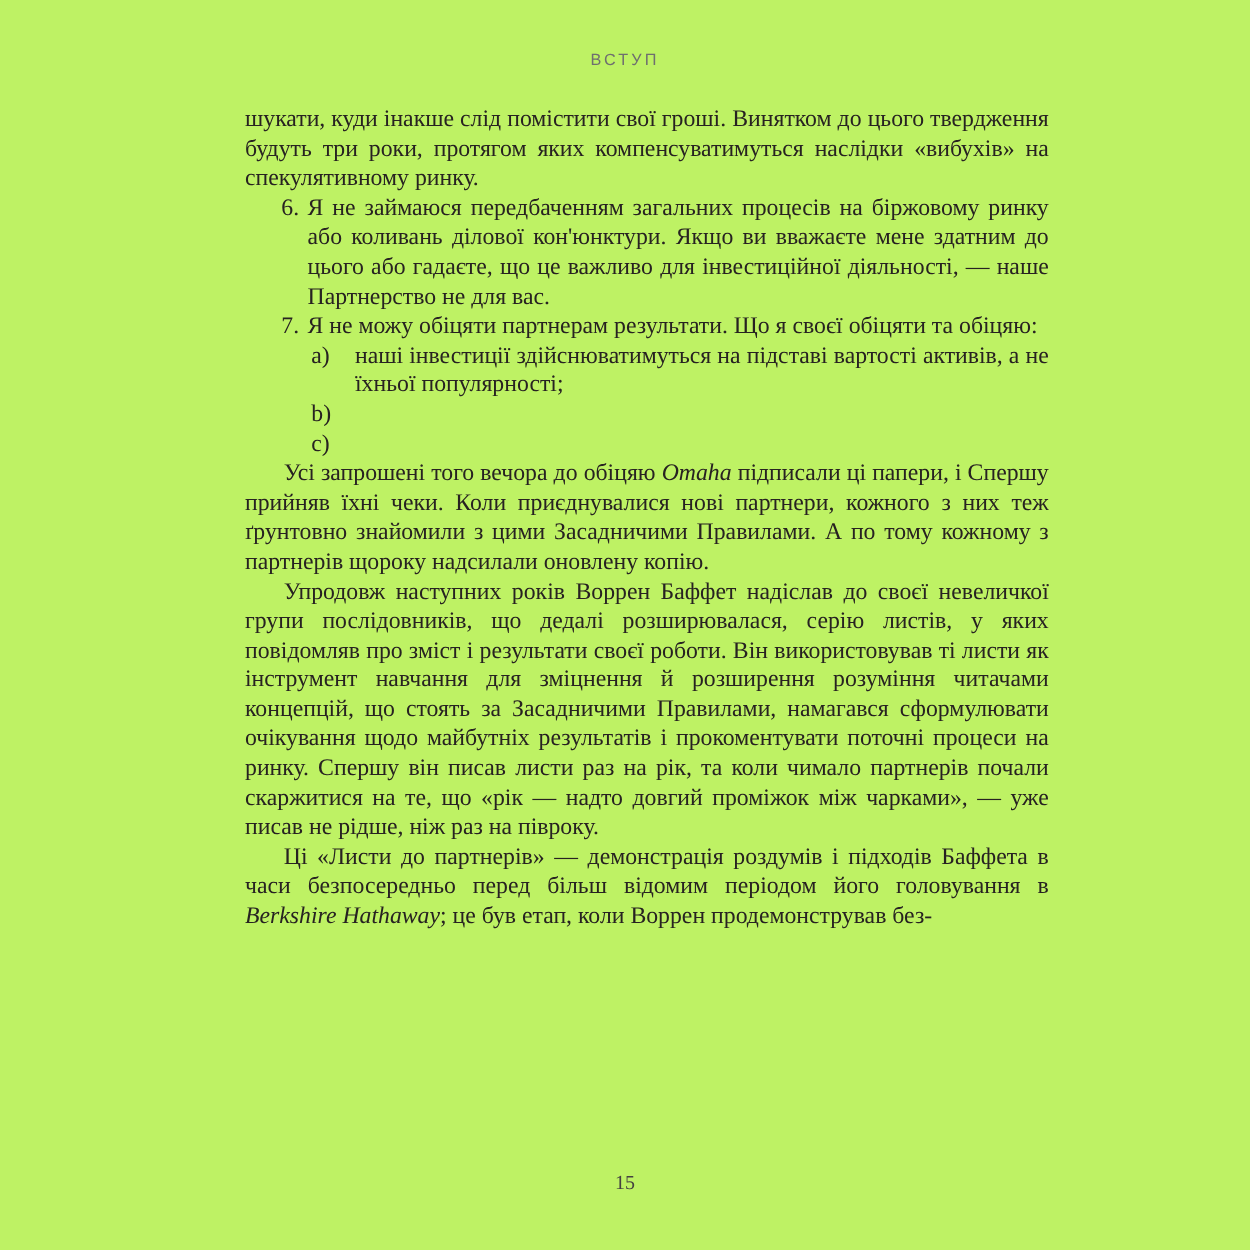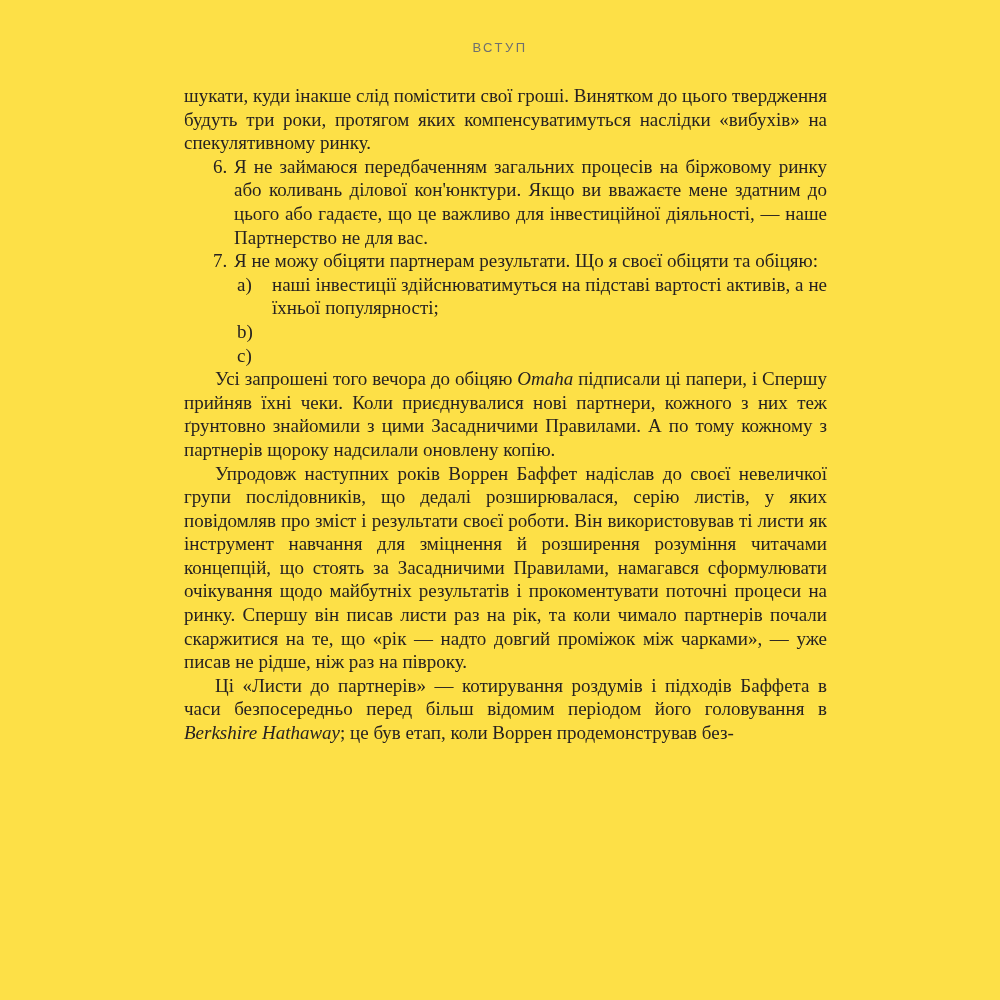--- a/index.html
+++ b/index.html
@@ -4,39 +4,39 @@
 <style>
   html, body {
     margin: 0;
     padding: 0;
     background: #ffffff;
   }
   .page {
     position: relative;
     width: 1000px;
     height: 1000px;
-    background: #fde047;
+    background: #bef264;
     overflow: hidden;
     font-family: "Liberation Serif", serif;
     color: #272221;
   }
   .running-header {
     position: absolute;
     top: 40px;
     left: 0;
     width: 100%;
     text-align: center;
     font-family: "Liberation Sans", sans-serif;
     font-size: 13px;
     letter-spacing: 2.5px;
     color: #6f6f6f;
   }
   .text-block {
     position: absolute;
-    left: 184px;
+    left: 196px;
     top: 84px;
     width: 643px;
     font-size: 19px;
     line-height: 23.6px;
     text-align: justify;
   }
   .text-block p { margin: 0; padding: 0; }
 
   
   .continuation { margin-left: 50px; }
@@ -111,18 +111,19 @@
     </div>
 
     <div class="sub-item">
       <span class="marker">c)</span>
     </div>
 
     <p class="para para-first"><span>Усі запрошені того вечора до обіцяю </span><em>Omaha</em><span> підписали ці папери, і Спершу прийняв їхні чеки. Коли приєднувалися нові партнери, кожного з них теж ґрунтовно знайомили з цими Засадничими Правилами. А по тому кожному з партнерів щороку надсилали оновлену копію.</span></p>
 
     <p class="para"><span>Упродовж наступних років Воррен Баффет надіслав до своєї невеличкої групи послідовників, що дедалі розширювалася, серію листів, у яких повідомляв про зміст і результати своєї роботи. Він використовував ті листи як інструмент навчання для зміцнення й розширення розуміння читачами концепцій, що стоять за Засадничими Правилами, намагався сформулювати очікування щодо майбутніх результатів і прокоментувати поточні процеси на ринку. Спершу він писав листи раз на рік, та коли чимало партнерів почали скаржитися на те, що «рік — надто довгий проміжок між чарками», — уже писав не рідше, ніж раз на півроку.</span></p>
 
-    <p class="para"><span>Ці «Листи до партнерів» — котирування роздумів і підходів Баффета в часи безпосередньо перед більш відомим періодом його головування в </span><em>Berkshire Hathaway</em><span>; це був етап, коли Воррен продемонстрував без-</span></p>
+    <p class="para"><span>Ці «Листи до партнерів» — демонстрація роздумів і підходів Баффета в часи безпосередньо перед більш відомим періодом його головування в </span><em>Berkshire Hathaway</em><span>; це був етап, коли Воррен продемонстрував без-</span></p>
 
   </div>
 
+  <div class="page-number">15</div>
 
 </div>
 
 </body></html>

